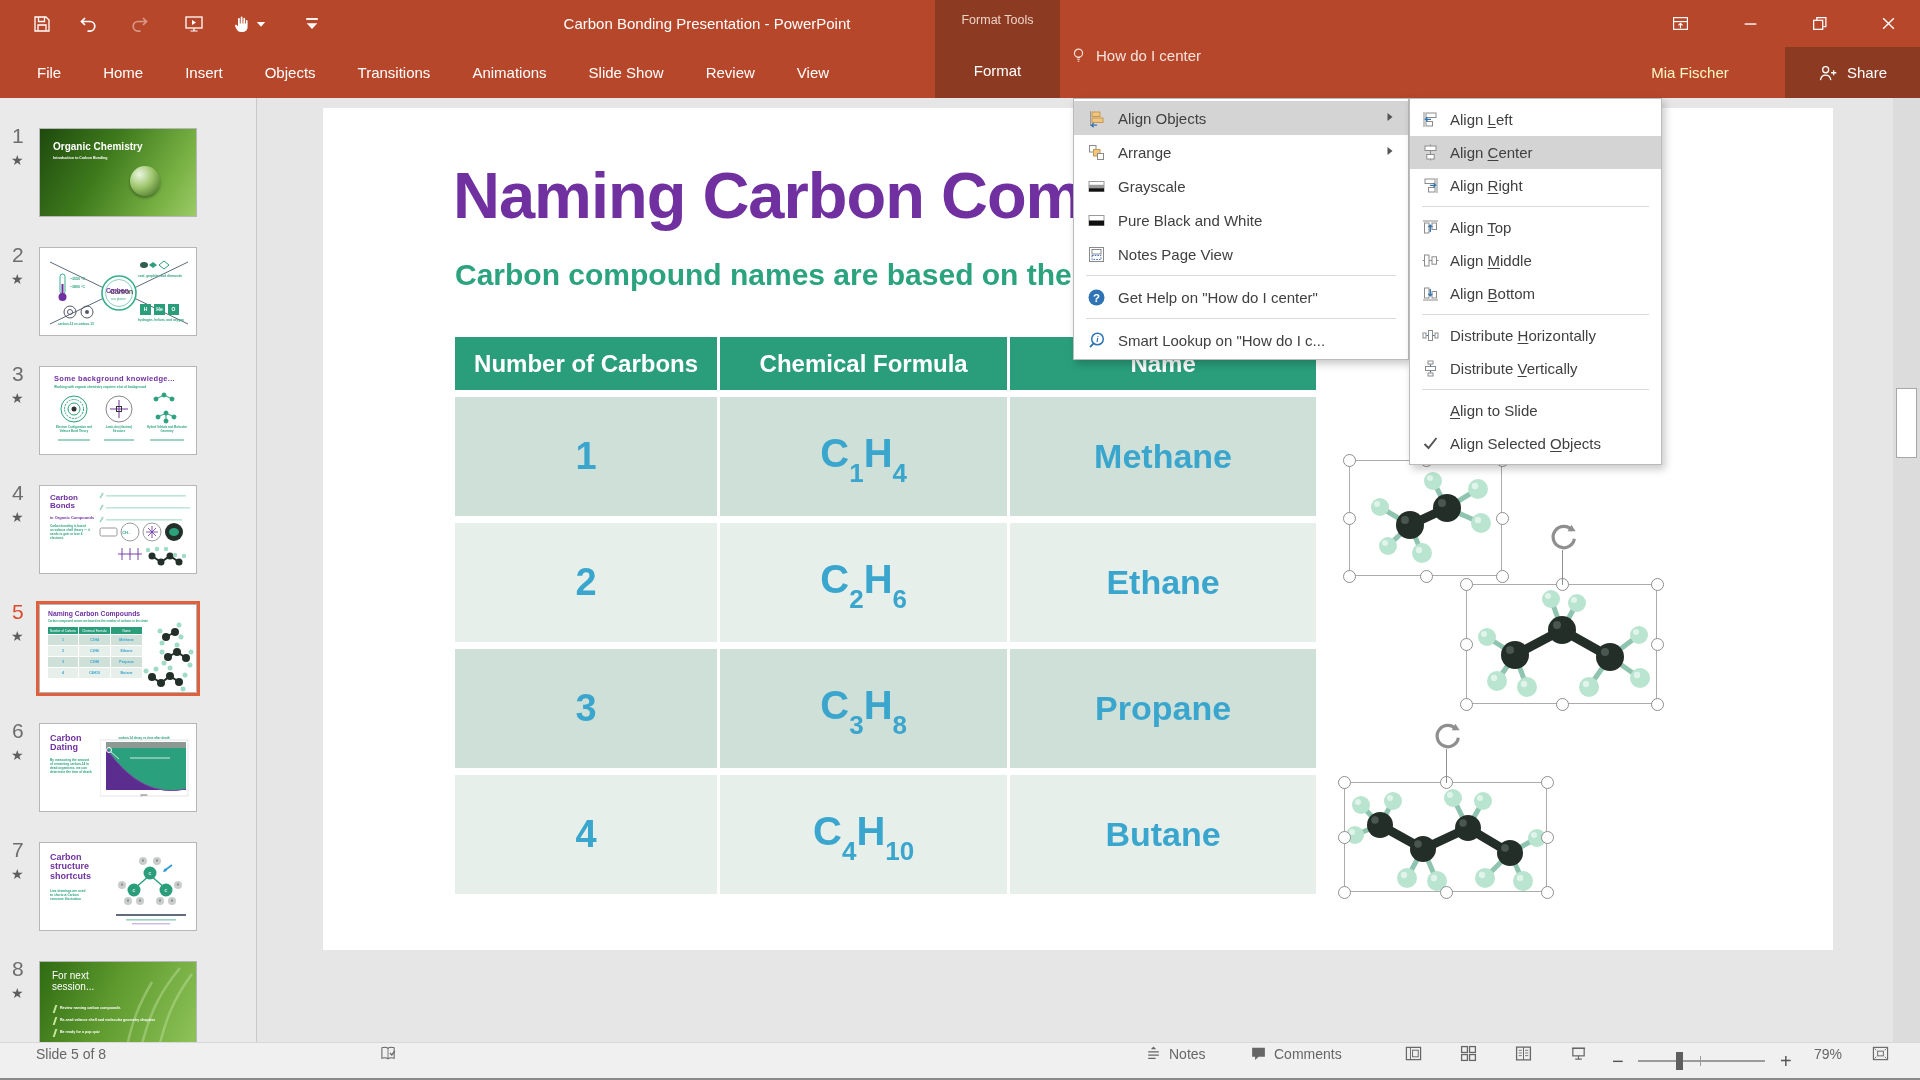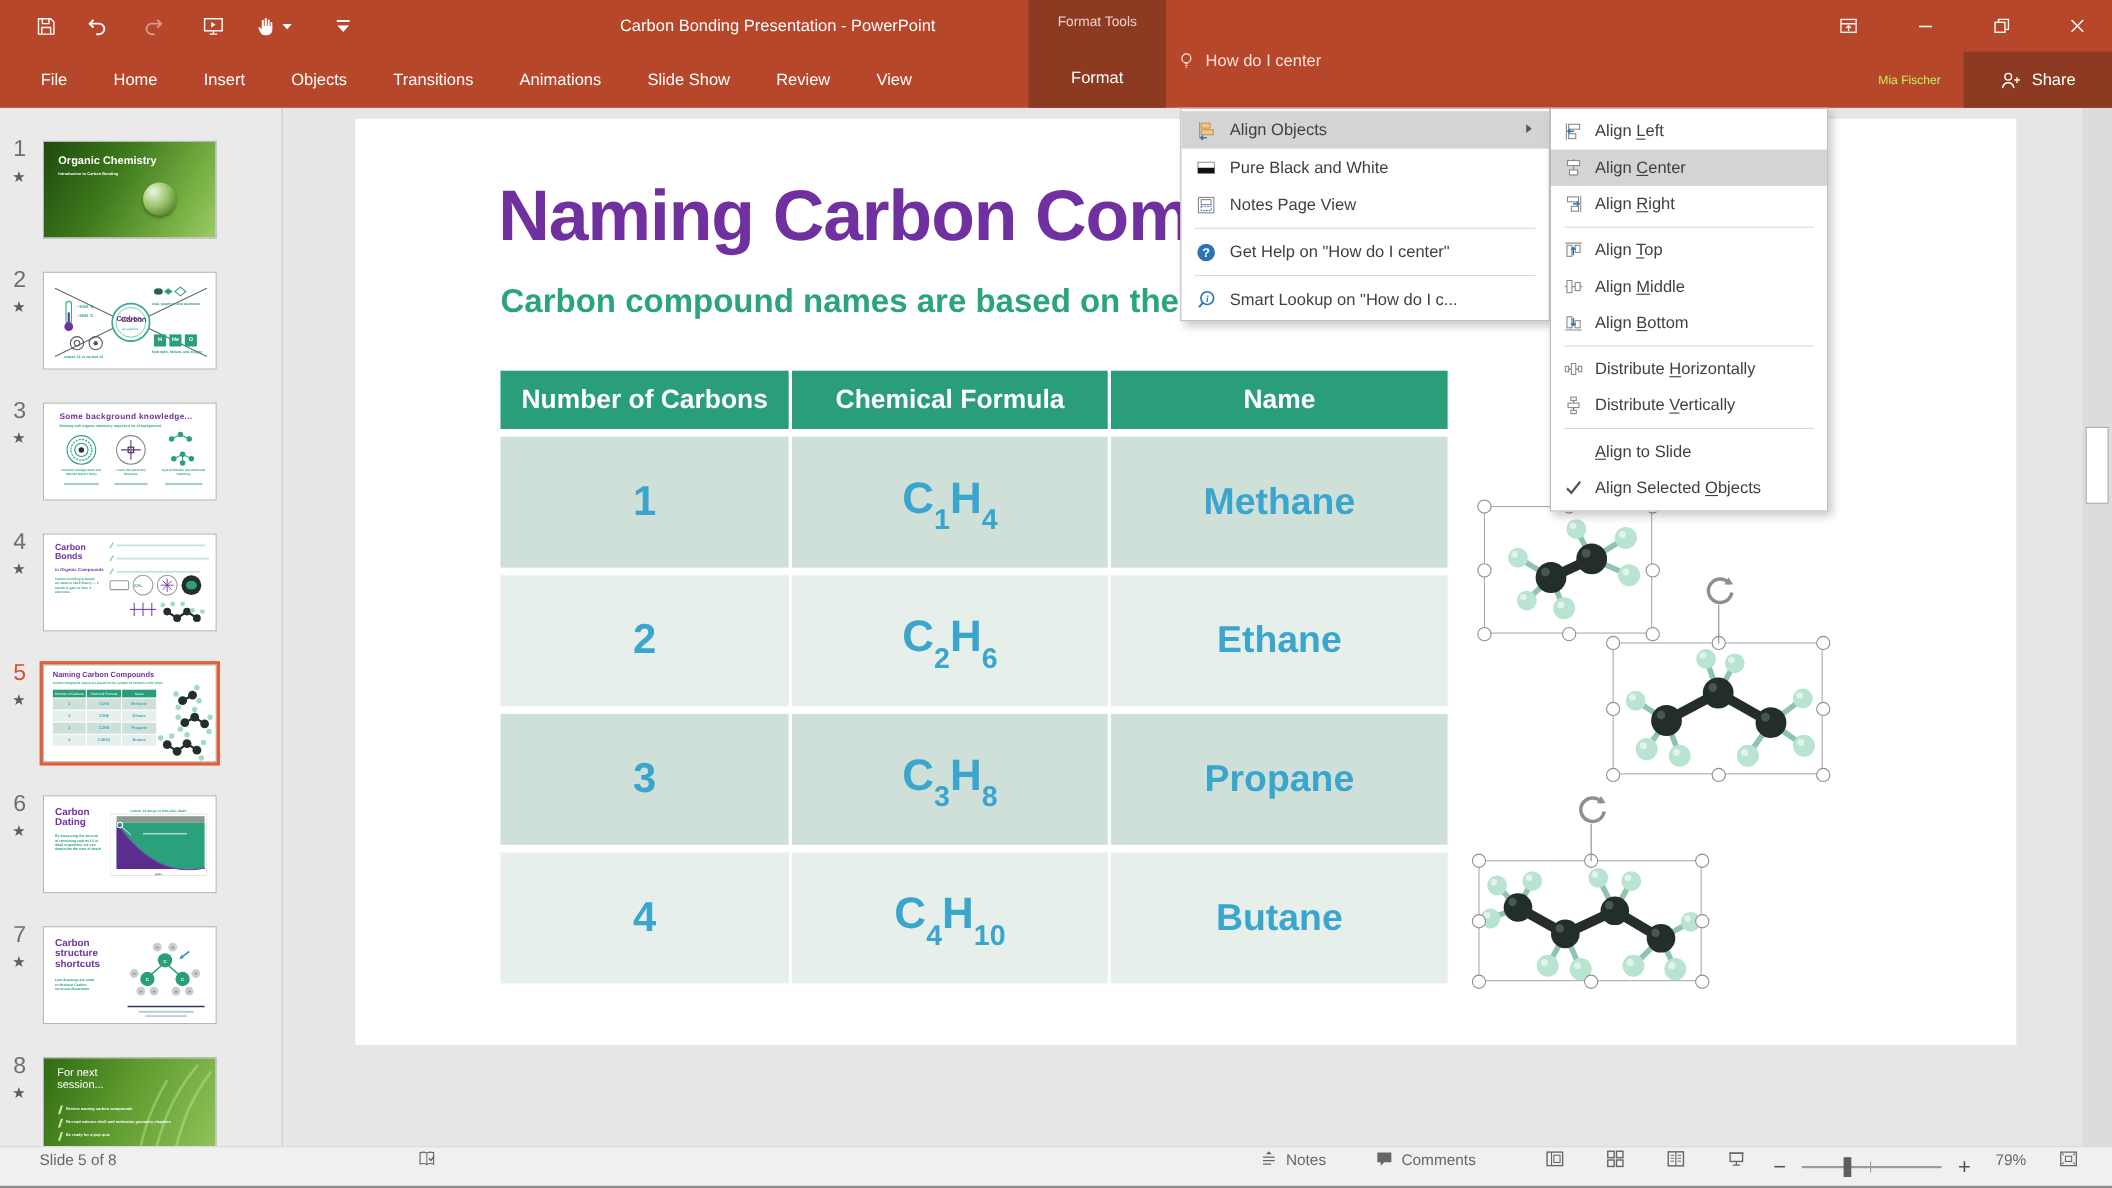--- a/index.html
+++ b/index.html
@@ -10,21 +10,21 @@
   #topbar{position:absolute;left:0;top:0;width:1920px;height:98px;background:#B7472A;z-index:30}
   #ctx-group{position:absolute;left:935px;top:0;width:125px;height:98px;background:#8C3A22}
   #ctx-label{position:absolute;left:0;top:13px;width:125px;text-align:center;font-size:12.5px;color:#EFD2C6}
   #ctx-format{position:absolute;left:0;top:62px;width:125px;text-align:center;font-size:15px;color:#fff}
   .qat-ic{position:absolute;top:12px;width:24px;height:24px;display:flex;align-items:center;justify-content:center}
   .qat-ic svg{width:20px;height:20px}
   #win-title{position:absolute;left:447px;top:15px;width:520px;text-align:center;font-size:15px;color:#fff;white-space:nowrap}
   #tabs{position:absolute;left:16px;top:47px;height:51px;display:flex;align-items:center}
   .tab{padding:0 21px;font-size:15px;color:#fff;white-space:nowrap}
   #tellme{position:absolute;left:1070px;top:47px;height:51px;display:flex;gap:9px;color:#F6E4DD;font-size:15px}
-  #user-name{position:absolute;left:1671px;top:47px;width:130px;height:51px;display:flex;align-items:center;justify-content:center;color:#bef264;font-size:11px}
+  #user-name{position:absolute;left:1625px;top:47px;width:130px;height:51px;display:flex;align-items:center;justify-content:center;color:#fef9c3;font-size:15px}
   #share-btn{position:absolute;left:1785px;top:47px;width:135px;height:51px;background:#8C3A22;display:flex;align-items:center;justify-content:center;gap:9px;color:#fff;font-size:15px}
   .winctl{position:absolute;top:8px;width:30px;height:30px;display:flex;align-items:center;justify-content:center}
   .winctl svg{width:17px;height:17px}
   
   #workspace{position:absolute;left:0;top:98px;width:1920px;height:944px;background:#E6E6E6;overflow:hidden}
   #sidebar{position:absolute;left:0;top:0;width:257px;height:944px;background:#EAEAEA;border-right:1px solid #C9C9C9;overflow:hidden}
   .te{position:absolute;left:0;width:257px;height:95px}
   .tnum{position:absolute;left:12px;top:-4px;width:22px;font-size:21px;color:#6E6E6E;text-align:left}
   .tnum.sel{color:#DD4B2F}
   .tstar{position:absolute;left:11px;top:24px;font-size:14px;color:#5E5E5E}
@@ -679,20 +679,44 @@
         </svg>
       </span>
       <span class="mi-label">Align Objects</span>
       <span class="mi-arrow"><svg width="8" height="10" viewBox="0 0 8 10">
           <path d="M1.5 1l5 4-5 4z" fill="#555"></path>
         </svg></span>
     </div>
     <div class="menu-item">
       <span class="mi-icon">
         <svg viewBox="0 0 19 19">
+          <rect x="2.5" y="2.5" width="6.5" height="6.5" fill="#fff" stroke="#8a8a8a"></rect>
+          <rect x="6.5" y="6.5" width="6.5" height="6.5" fill="#F2C57E" stroke="#C89850"></rect>
+          <rect x="10.5" y="10.5" width="6" height="6" fill="#fff" stroke="#8a8a8a"></rect>
+        </svg>
+      </span>
+      <span class="mi-label">Arrange</span>
+      <span class="mi-arrow"><svg width="8" height="10" viewBox="0 0 8 10">
+          <path d="M1.5 1l5 4-5 4z" fill="#555"></path>
+        </svg></span>
+    </div>
+    <div class="menu-item">
+      <span class="mi-icon">
+        <svg viewBox="0 0 19 19">
+          <rect x="2" y="4.5" width="15" height="10" fill="#fff" stroke="#9a9a9a"></rect>
+          <rect x="2" y="7.8" width="15" height="3.4" fill="#9a9a9a"></rect>
+          <rect x="2" y="11.2" width="15" height="3.3" fill="#111"></rect>
+        </svg>
+      </span>
+      <span class="mi-label">Grayscale</span>
+      <span class="mi-arrow"></span>
+    </div>
+    <div class="menu-item">
+      <span class="mi-icon">
+        <svg viewBox="0 0 19 19">
           <rect x="2" y="4.5" width="15" height="10" fill="#fff" stroke="#9a9a9a"></rect>
           <rect x="2" y="9.5" width="15" height="5" fill="#111"></rect>
         </svg>
       </span>
       <span class="mi-label">Pure Black and White</span>
       <span class="mi-arrow"></span>
     </div>
     <div class="menu-item">
       <span class="mi-icon">
         <svg viewBox="0 0 19 19">

